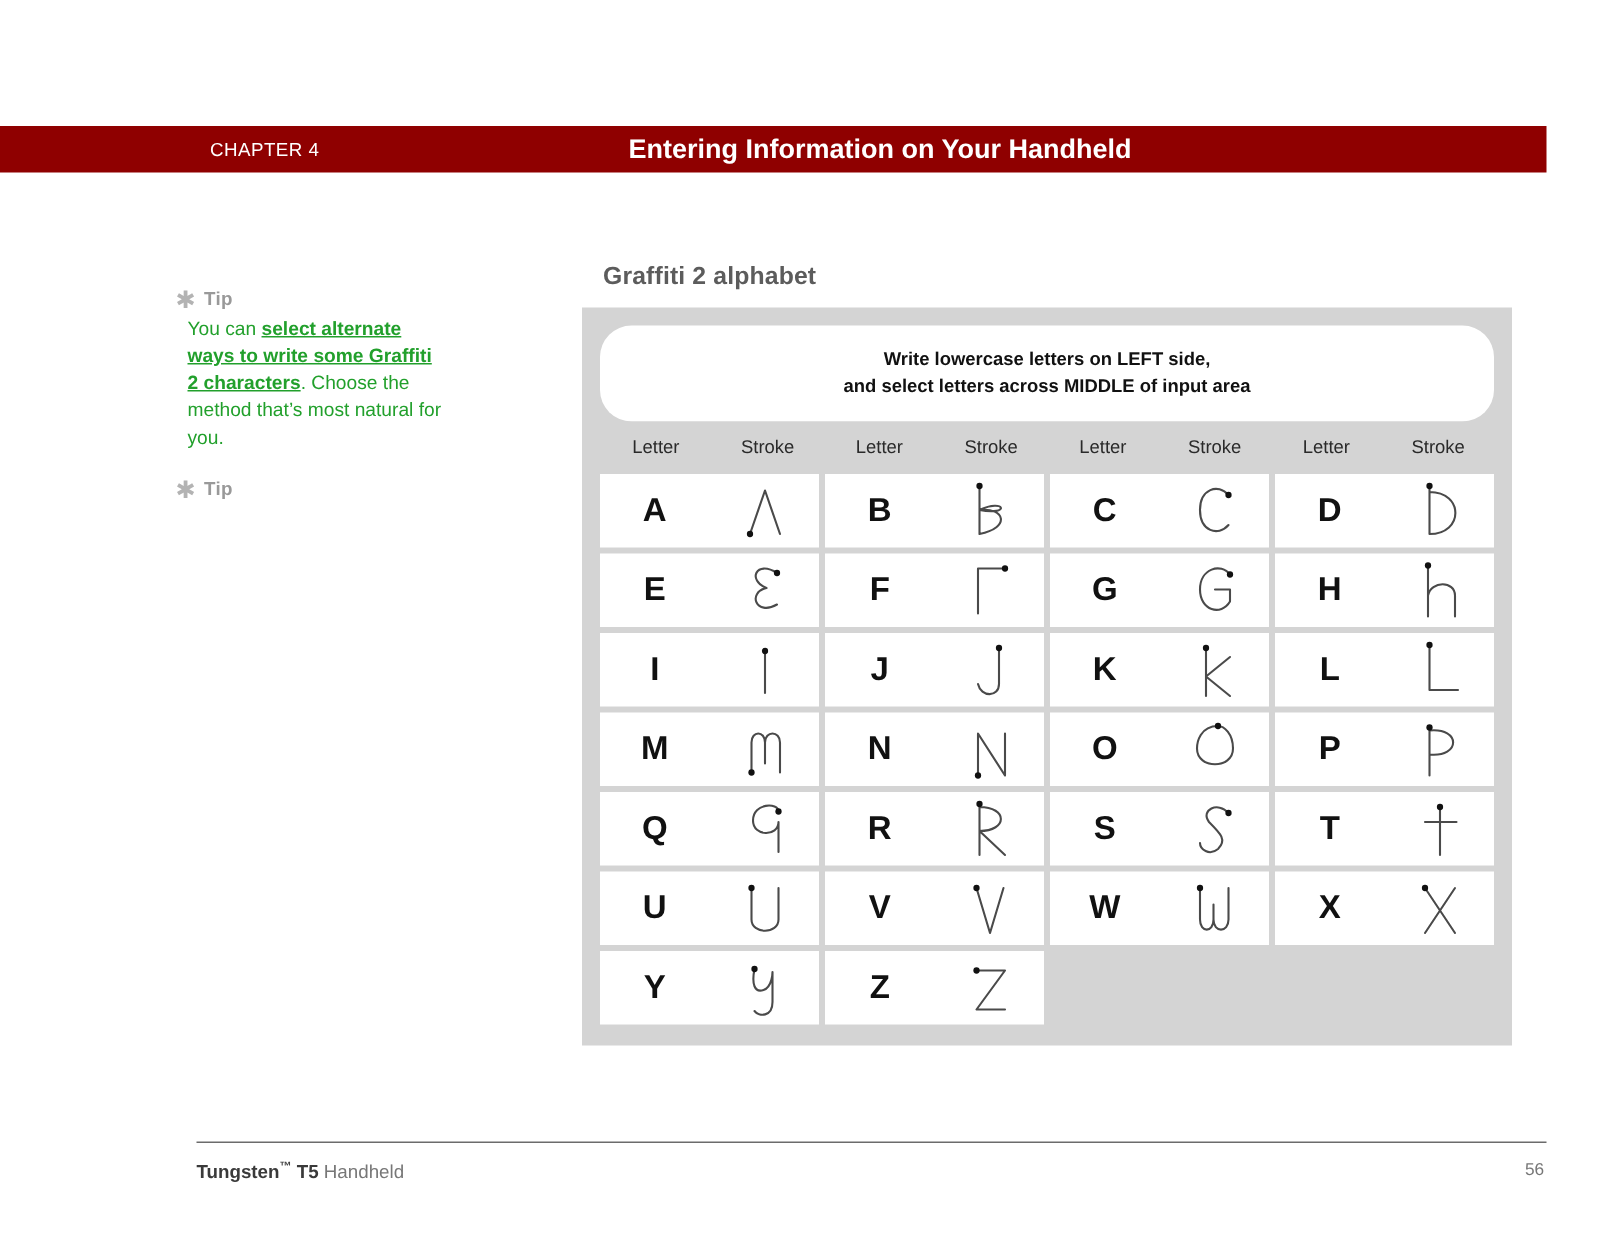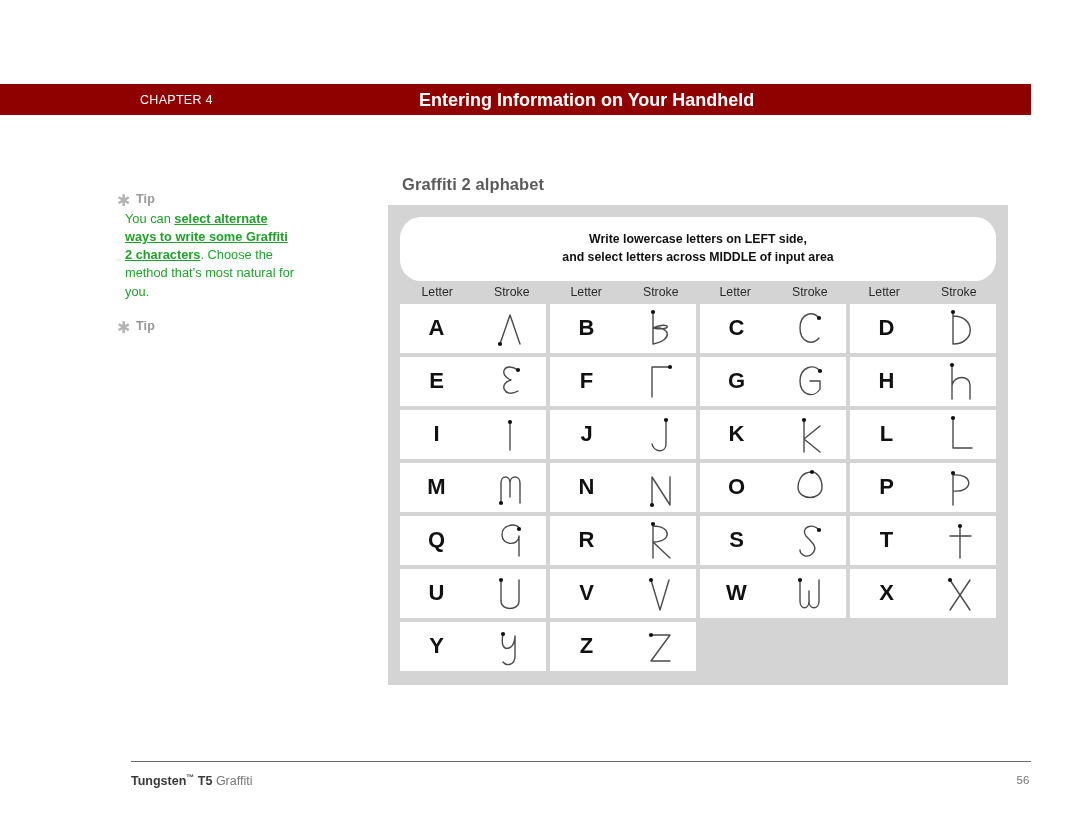--- a/index.html
+++ b/index.html
@@ -112,21 +112,21 @@
     padding: 14px 10px;
     font-size: 12.3px;
     font-weight: bold;
     color: #111111;
     line-height: 1.45;
     border-radius: 21px;
   }
   .colhead {
     display: grid;
     grid-template-columns: repeat(8, 1fr);
-    height: 23px;
+    height: 35px;
     align-items: center;
     background: #d4d4d4;
   }
   .colhead span {
     text-align: center;
     font-size: 12.3px;
     color: #2a2a2a;
   }
   .grid-rows { display: block; }
   .grid-row {
@@ -423,15 +423,15 @@
           </div>
           <div class="pair empty"></div>
           <div class="pair empty"></div>
         </div>
       </div>
   </div>
 </div>
 
 <div class="footer-rule"></div>
 <div class="footer-left">
-  <b>Tungsten</b><b class="tm">™</b><b> T5 </b><span>Graffiti</span>
+  <b>Tungsten</b><b class="tm">™</b><b> T5 </b><span>Handheld</span>
 </div>
 <div class="footer-page">56</div>
 
 </body></html>

